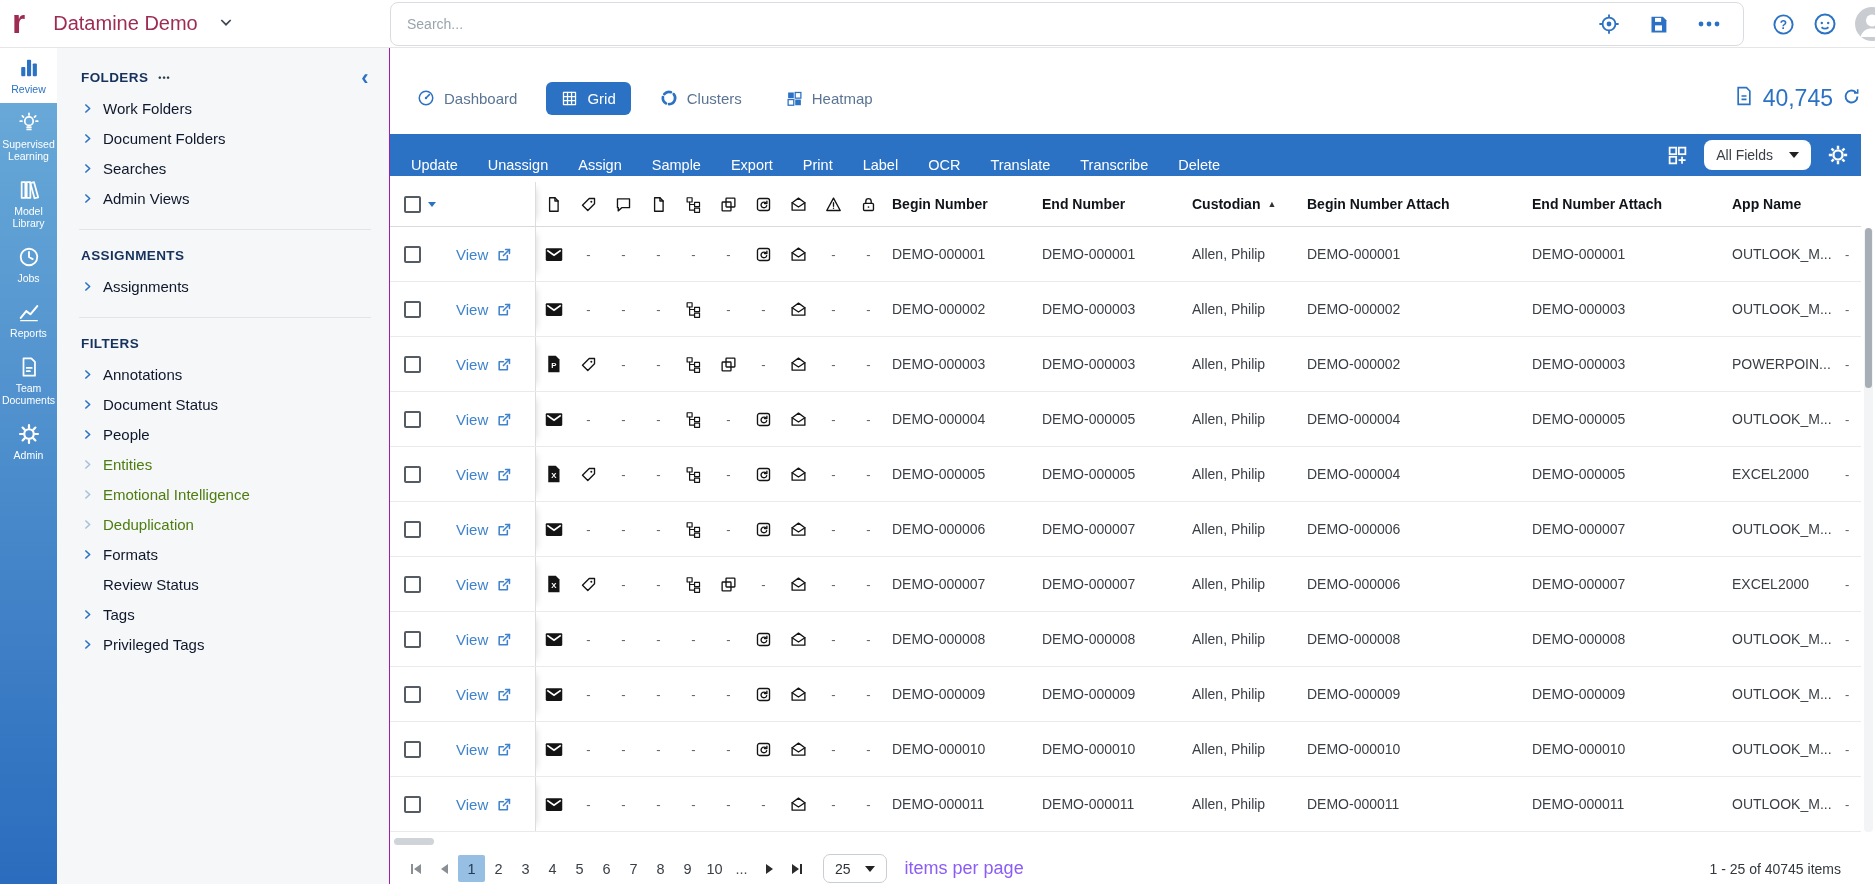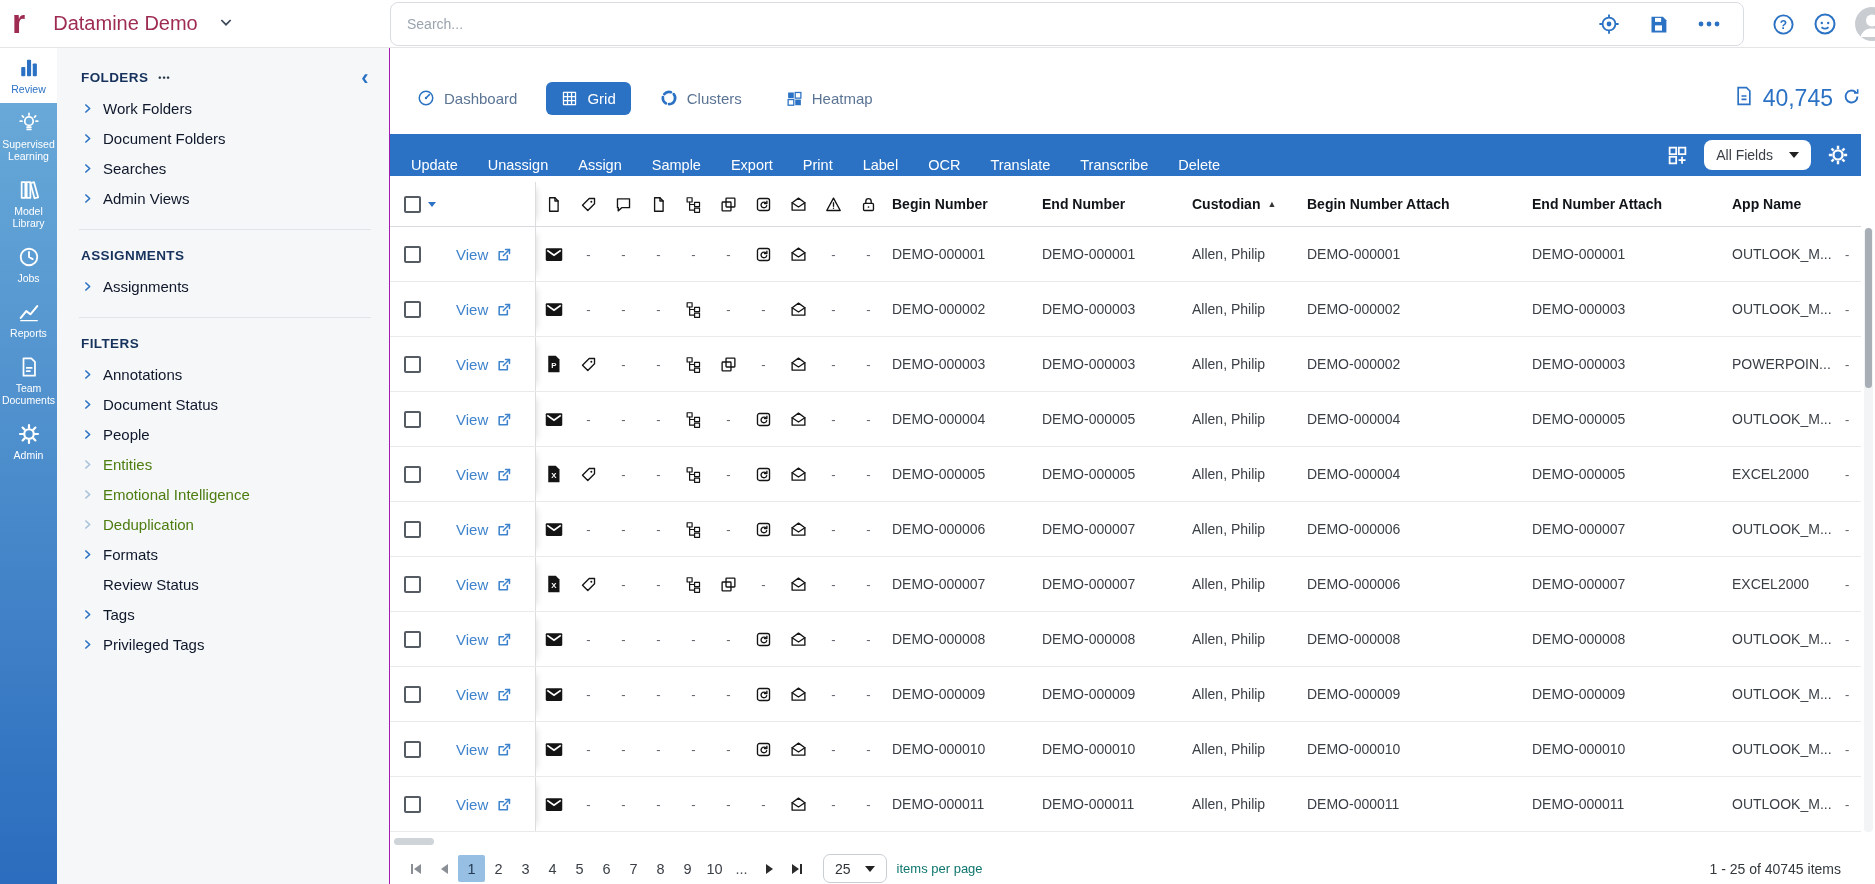--- a/index.html
+++ b/index.html
@@ -105,21 +105,21 @@
   .bar{width:2px;height:10px;background:currentColor;}
   .tri-r{width:0;height:0;border-top:5px solid transparent;border-bottom:5px solid transparent;border-left:7px solid currentColor;}
   .tri-l{width:0;height:0;border-top:5px solid transparent;border-bottom:5px solid transparent;border-right:7px solid currentColor;}
   .pages{display:flex;align-items:center;margin:0 2px;}
   .page{min-width:27px;height:27px;display:flex;align-items:center;justify-content:center;
     font-size:14.5px;color:#3a3f46;cursor:pointer;border-radius:2px;padding:0 4px;}
   .page.sel{background:var(--page-sel);color:#233a52;}
   .page.dots{cursor:default;color:#4a4f55;}
   .size-select{margin-left:14px;background:#fff;border:1px solid #c9ced4;border-radius:7px;height:29px;
     display:flex;align-items:center;gap:14px;padding:0 11px;font-size:14px;color:#2f3338;cursor:pointer;}
-  .pp-label{margin-left:10px;font-size:13px;color:#0f766e;}
+  .pp-label{margin-left:18px;font-size:18px;color:#8b5cf6;}
   .range-label{margin-left:auto;font-size:14px;color:#33383d;}
 </style>
 </head>
 <body>
 
 <div class="screen">
 
   <header class="topbar">
     <div class="brand">
       <span class="logo">r</span>

